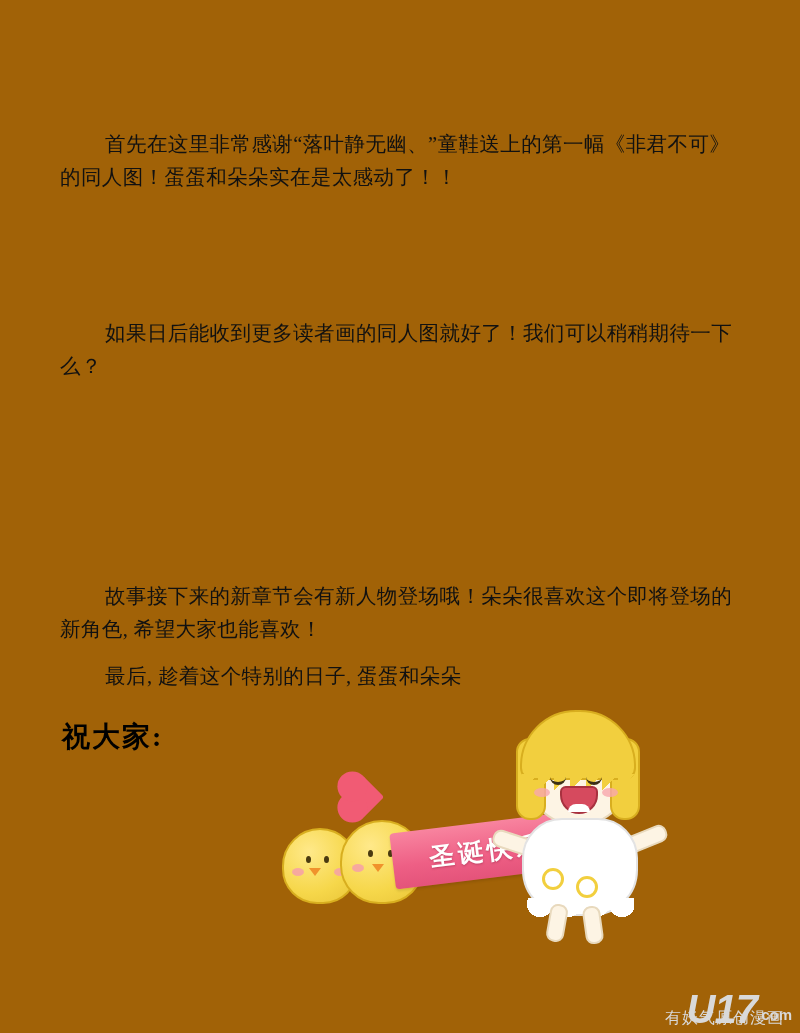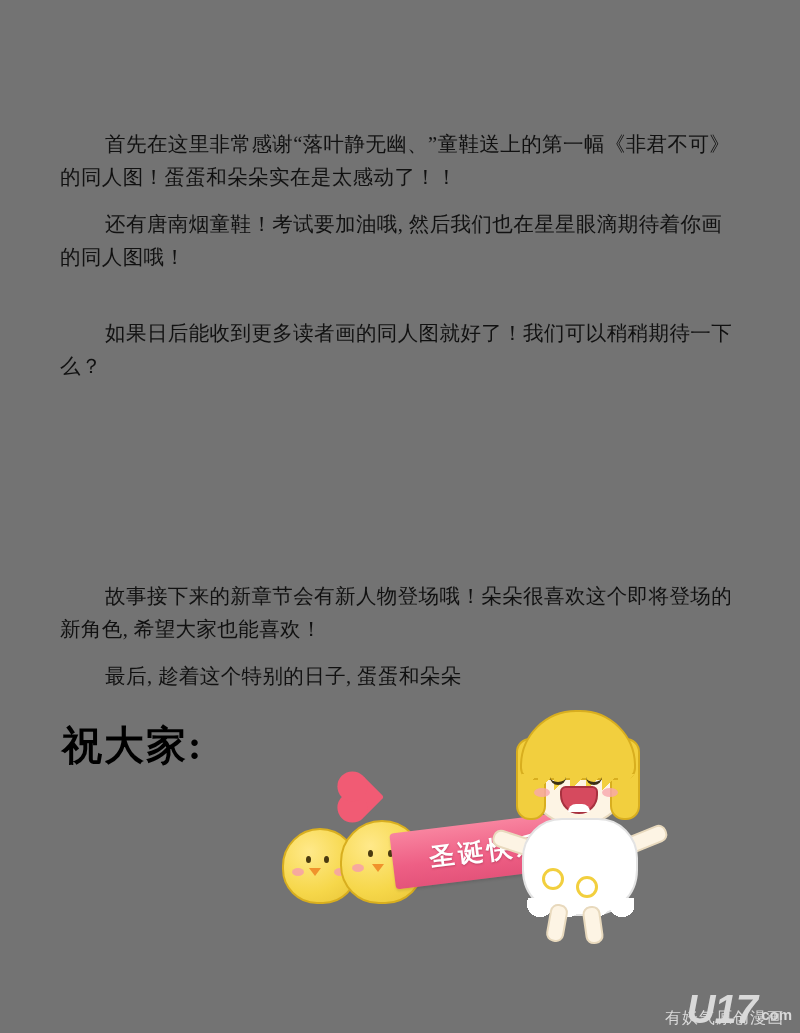--- a/index.html
+++ b/index.html
@@ -11,21 +11,21 @@
     width: 800px;
     height: 1033px;
     position: relative;
     overflow: hidden;
     font-family: "Liberation Serif", "DejaVu Serif", serif;
     color: #1a1a1a;
   }
   .page {
     position: absolute;
     inset: 0;
-    background: #737373;
+    background: #a16207;
   }
   .text-block {
     position: absolute;
     left: 60px;
     right: 60px;
     font-size: 20.5px;
     line-height: 1.62;
     letter-spacing: 0.4px;
     text-align: left;
     color: #111;
@@ -36,21 +36,21 @@
   .p2 { top: 208px; }
   .p3 { top: 305px; margin-top: 12px; }
   .p4 { top: 430px; }
   .p5 { top: 580px; }
   .p6 { top: 660px; }
 
   .big-wish {
     position: absolute;
     left: 62px;
     top: 718px;
-    font-size: 40px;
+    font-size: 28px;
     font-weight: 700;
     letter-spacing: 2px;
     color: #000;
     font-family: "Liberation Serif", "DejaVu Serif", serif;
   }
 
   
   .illus {
     position: absolute;
     left: 270px;
@@ -298,21 +298,20 @@
     letter-spacing: 1px;
     white-space: nowrap;
   }
 </style>
 </head>
 <body>
 
 <div class="page">
 
   <div class="text-block indent p1">首先在这里非常感谢“落叶静无幽、”童鞋送上的第一幅《非君不可》的同人图！蛋蛋和朵朵实在是太感动了！！</div>
-  <div class="text-block indent p2">还有唐南烟童鞋！考试要加油哦, 然后我们也在星星眼滴期待着你画的同人图哦！</div>
   <div class="text-block indent p3">如果日后能收到更多读者画的同人图就好了！我们可以稍稍期待一下么？</div>
   <div class="text-block indent p5">故事接下来的新章节会有新人物登场哦！朵朵很喜欢这个即将登场的新角色, 希望大家也能喜欢！</div>
   <div class="text-block indent p6">最后, 趁着这个特别的日子, 蛋蛋和朵朵</div>
 
   <div class="big-wish">祝大家:</div>
 
   <div class="illus">
 
     <div class="heart"></div>
 

